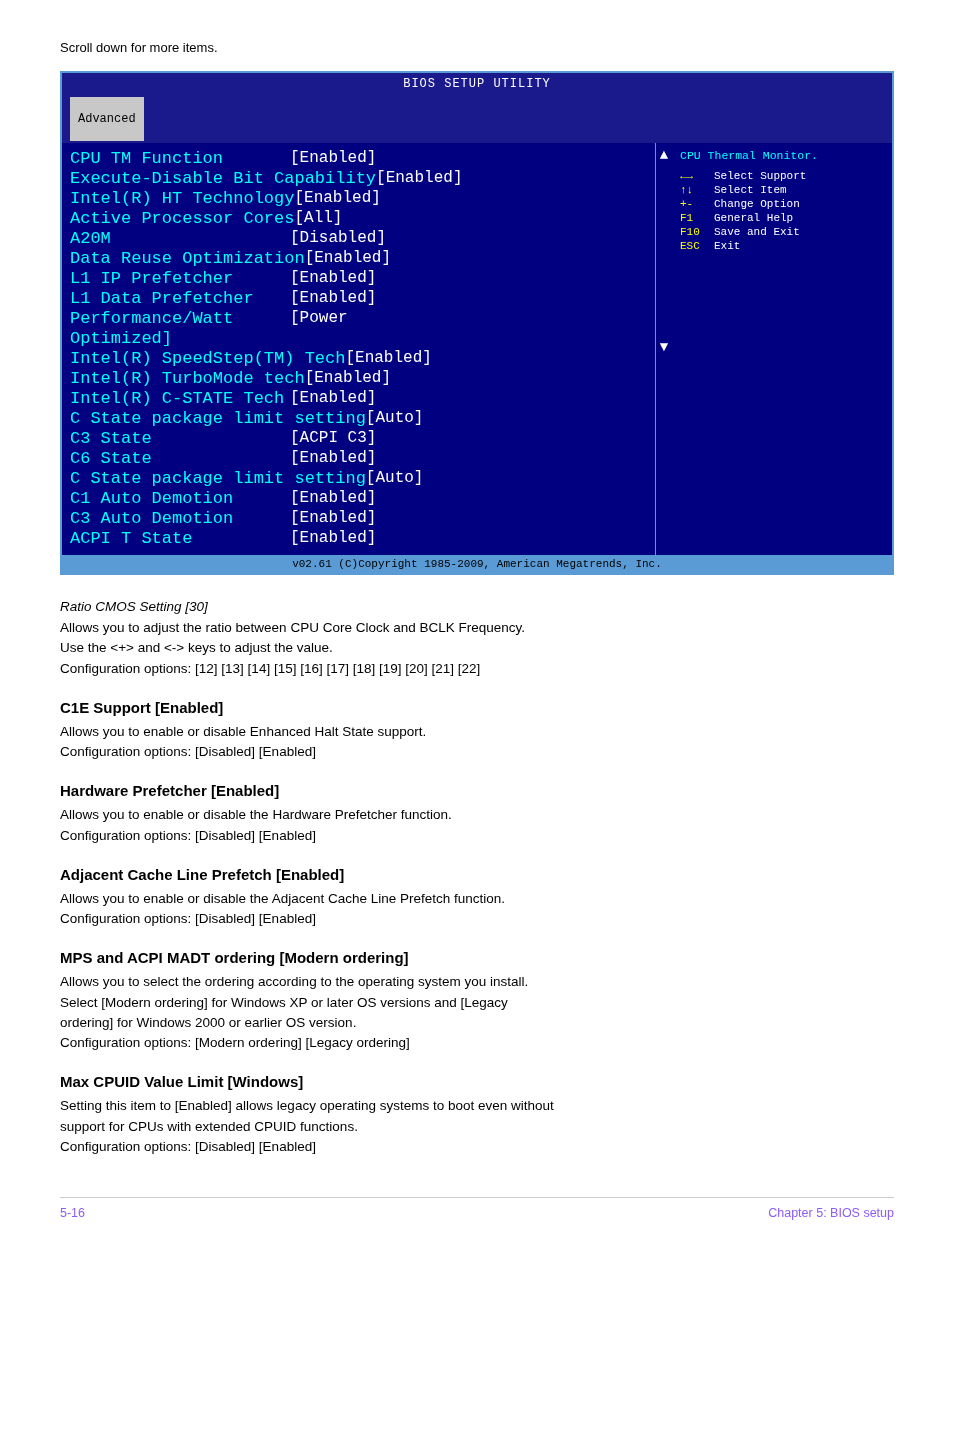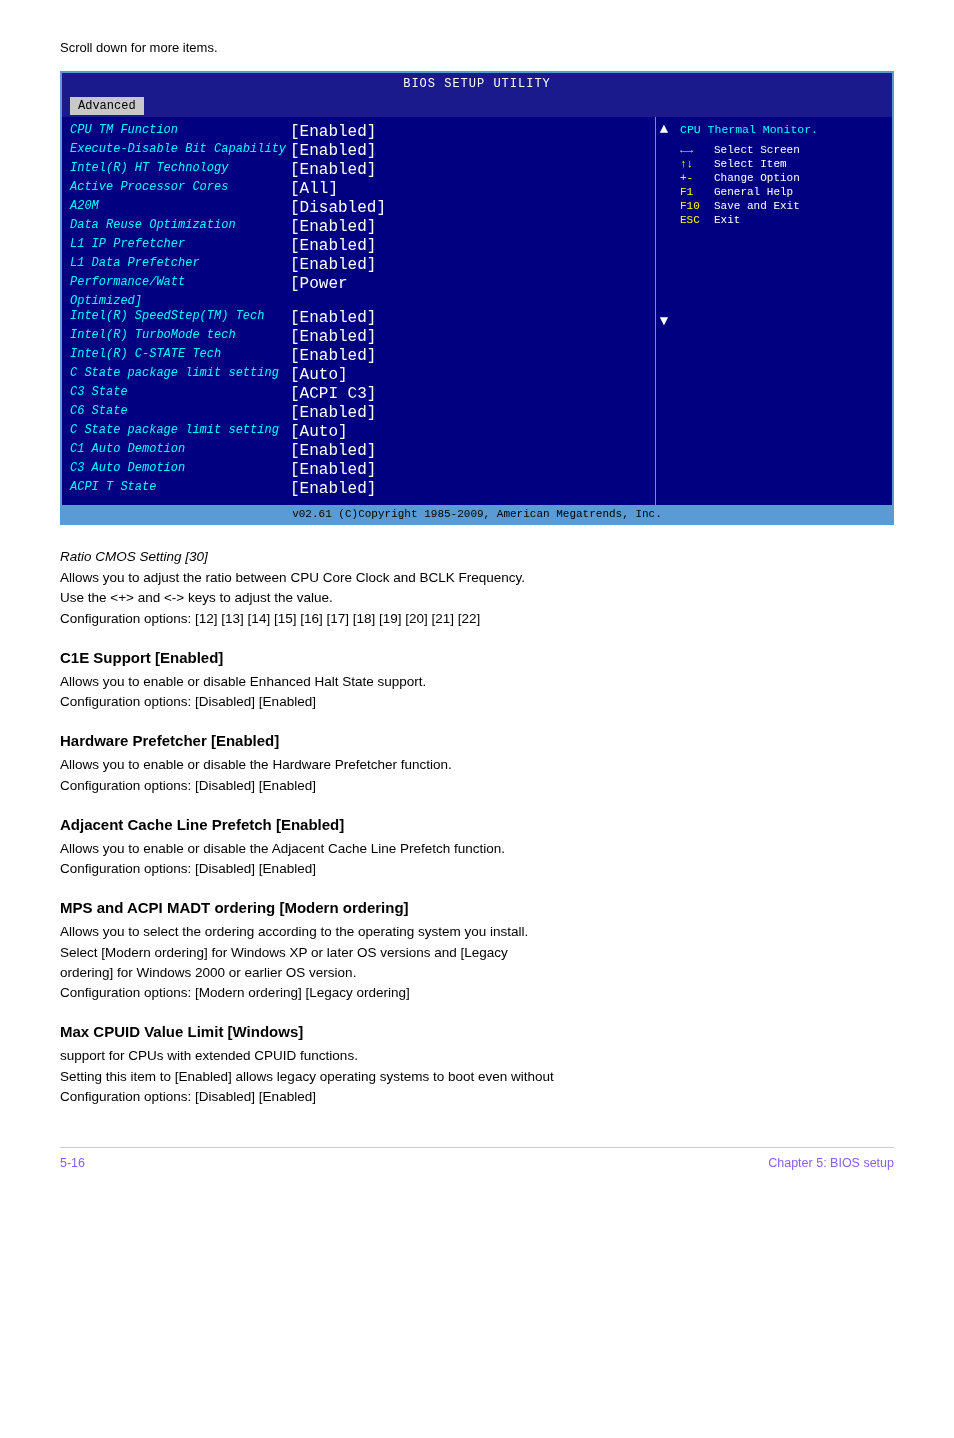--- a/index.html
+++ b/index.html
@@ -40,21 +40,21 @@
     }
 
     .bios-tabs {
       background: #1a1a8c;
       padding: 2px 8px;
       display: flex;
       gap: 4px;
     }
 
     .bios-tab {
-      padding: 2px 8px;
+      padding: 15px 8px;
       font-family: 'Courier New', Courier, monospace;
       font-size: 12px;
       color: #fff;
     }
 
     .bios-tab.active {
       background: #c8c8c8;
       color: #000;
     }
 
@@ -77,22 +77,21 @@
 
     .bios-row {
       display: flex;
       margin-bottom: 1px;
     }
 
     .bios-item-name {
       color: #00ffff;
       min-width: 220px;
       font-family: 'Courier New', Courier, monospace;
-      font-size: 12px;
-      font-style: italic;
+      font-size: 17px;
     }
 
     .bios-item-value {
       color: #fff;
       font-family: 'Courier New', Courier, monospace;
       font-size: 16px;
     }
 
     .bios-help-text {
       color: #00ffff;
@@ -256,21 +255,21 @@
           <span class="bios-item-value">[Enabled]</span>
         </div>
       </div>
     <div style="width:16px; background:#000080; color:#fff; font-family:'Courier New',monospace; font-size:14px; padding-top:4px; text-align:center;">▲<br><br><br><br><br><br><br><br><br><br><br><br>▼</div>
     <div class="bios-right">
       <div class="bios-help-text">CPU Thermal Monitor.</div>
       <div class="bios-nav">
 
       <div class="bios-nav-row">
             <span class="bios-nav-key">←→</span>
-            <span>Select Screen</span>
+            <span>Select Support</span>
           </div>
           <div class="bios-nav-row">
             <span class="bios-nav-key">↑↓</span>
             <span>Select Item</span>
           </div>
           <div class="bios-nav-row">
             <span class="bios-nav-key">+-</span>
             <span>Change Option</span>
           </div>
           <div class="bios-nav-row">
@@ -328,22 +327,22 @@
       <div class="section-body">
         <p>Allows you to select the ordering according to the operating system you install.</p>
         <p>Select [Modern ordering] for Windows XP or later OS versions and [Legacy</p>
         <p>ordering] for Windows 2000 or earlier OS version.</p>
         <p>Configuration options: [Modern ordering] [Legacy ordering]</p>
       </div>
     </div>
     <div class="section">
       <div class="section-title">Max CPUID Value Limit [Windows]</div>
       <div class="section-body">
+        <p>Setting this item to [Enabled] allows legacy operating systems to boot even without</p>
         <p>support for CPUs with extended CPUID functions.</p>
-        <p>Setting this item to [Enabled] allows legacy operating systems to boot even without</p>
         <p>Configuration options: [Disabled] [Enabled]</p>
       </div>
     </div>
   </div>
 
 <div class="page-footer">
   <span>5-16</span>
   <span>Chapter 5: BIOS setup</span>
 </div>
 

